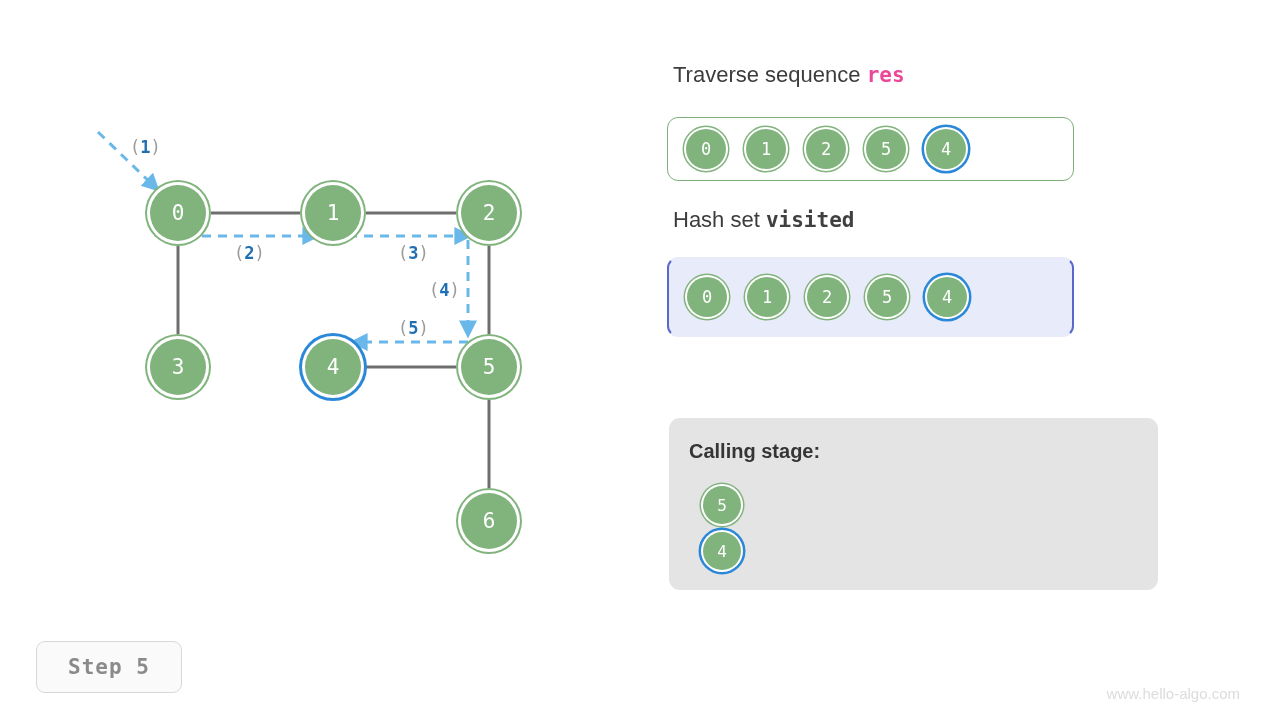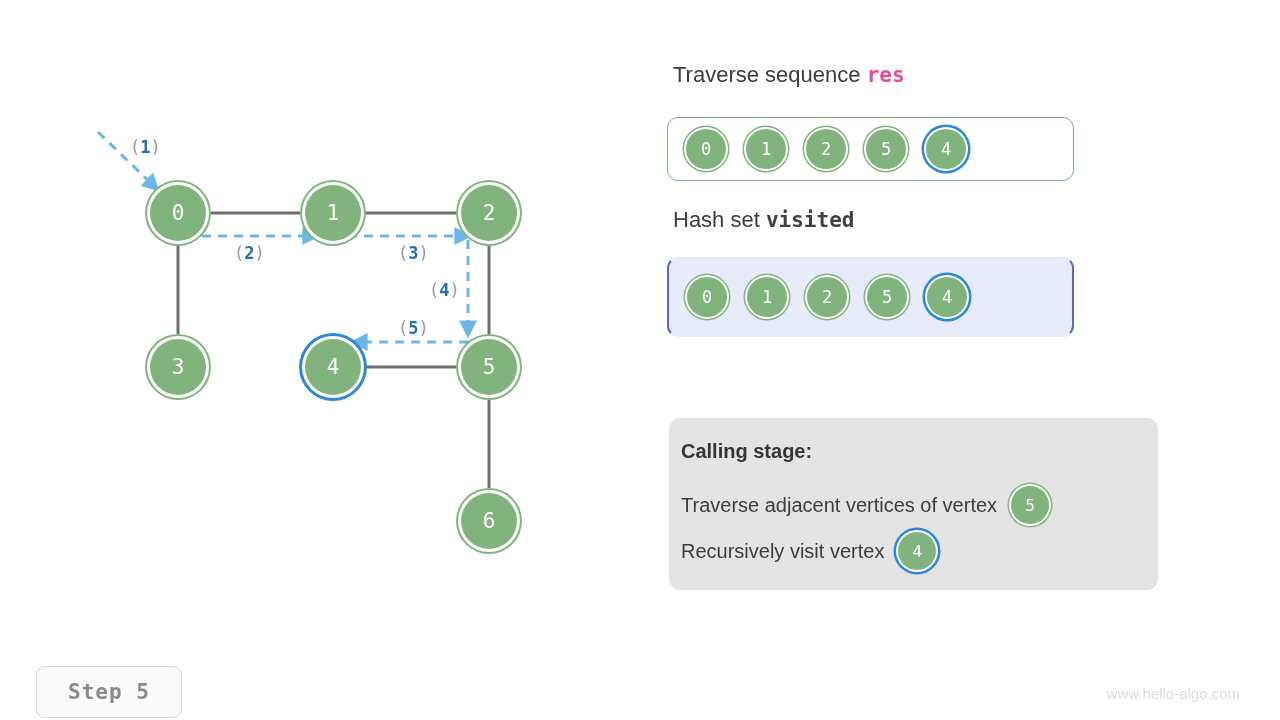--- a/index.html
+++ b/index.html
@@ -64,21 +64,20 @@
     background: #fafafa;
     display: flex;
     align-items: center;
     justify-content: center;
     font-family: "DejaVu Sans Mono", "Liberation Mono", monospace;
     font-size: 21px;
     font-weight: bold;
     color: #8a8a8a;
     letter-spacing: 1px;
     box-sizing: border-box;
-    margin-top: 25px;
   }
 
   
   #watermark {
     position: absolute;
     right: 40px; bottom: 18px;
     font-family: Liberation Sans, sans-serif;
     font-size: 15px;
     color: #dcdcdc;
   }
@@ -149,21 +148,21 @@
   }
 
   
   #calling-stage {
     position: absolute;
     left: 9px; top: 418px;
     width: 489px; height: 172px;
     background: #e4e4e4;
     border-radius: 11px;
     box-sizing: border-box;
-    padding: 22px 28px 0 12px;
+    padding: 22px 28px 0 20px;
   }
   #calling-stage .cs-heading {
     font-size: 20px;
     font-weight: bold;
     color: #353535;
     margin-bottom: 19px;
   }
   .cs-line {
     display: flex;
     align-items: center;
@@ -251,22 +250,20 @@
       <div class="chip">1</div>
       <div class="chip">2</div>
       <div class="chip">5</div>
       <div class="chip highlight">4</div>
     </div>
 
   <div id="calling-stage">
     <div class="cs-heading">Calling stage:</div>
     <div id="calling-stage-lines">
         <div class="cs-line">
-          <span>Traverse adjacent vertices of vertex </span>
           <span class="chip">5</span>
         </div>
         <div class="cs-line">
-          <span>Recursively visit vertex </span>
           <span class="chip highlight">4</span>
         </div>
       </div>
   </div>
 </div>
 
 </body></html>

